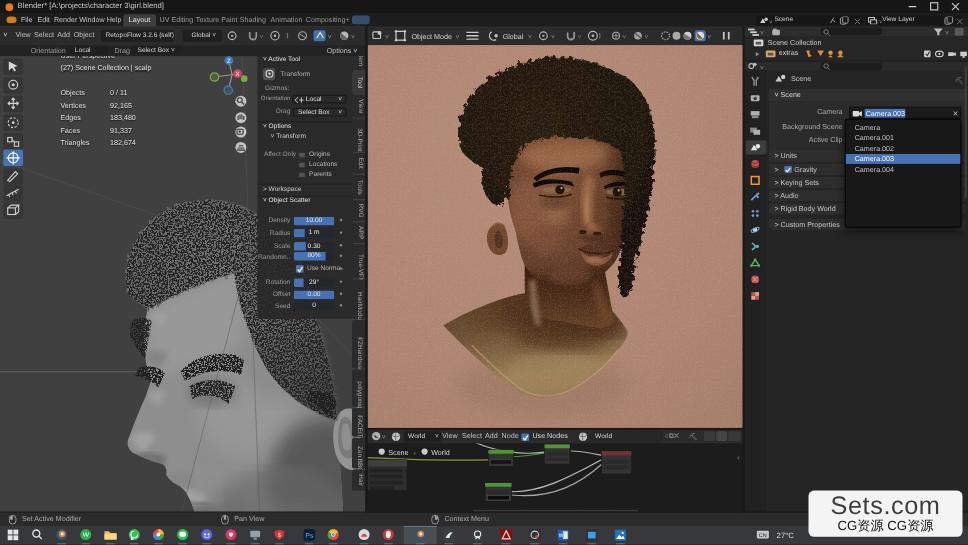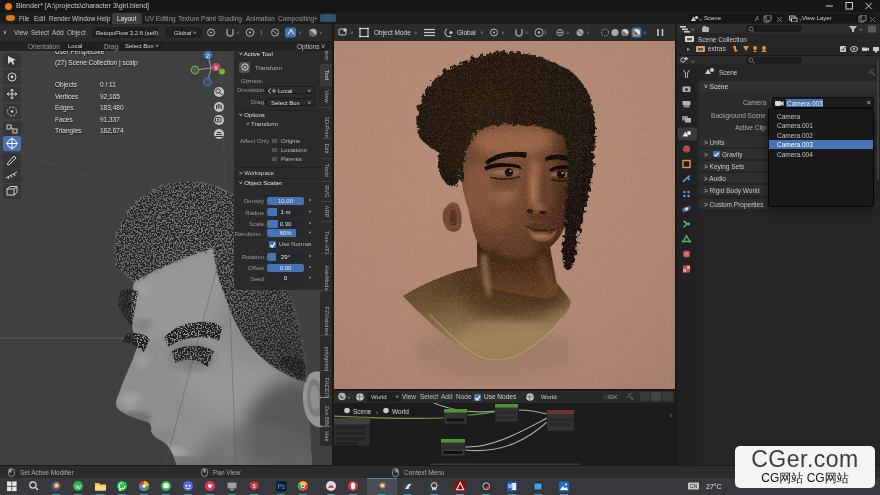--- a/index.html
+++ b/index.html
@@ -1132,17 +1132,17 @@
 
 <div class="abs" style="left:876.5px;top:60px;width:2px;height:120px;background:#3d3d3d;border-radius:1px;"></div>
 
 <div class="abs" style="left:331.5px;top:24px;width:2.5px;height:442px;background:#191919;"></div>
 <div class="abs" style="left:675px;top:24px;width:2px;height:442px;background:#191919;"></div>
 <div class="abs" style="left:334px;top:389px;width:342px;height:1.5px;background:#191919;"></div>
 <div class="abs" style="left:0px;top:465.3px;width:880px;height:1px;background:#1a1a1a;"></div>
 <div class="abs" style="left:676px;top:54.5px;width:204px;height:1px;background:#1a1a1a;"></div>
 
 <div id="wm" class="abs">
-  <div class="big">CGer.com</div>
-  <div class="small">CG网站 CG网站</div>
+  <div class="big">Sets.com</div>
+  <div class="small">CG资源 CG资源</div>
 </div>
 
 </div>
 
 </body></html>

